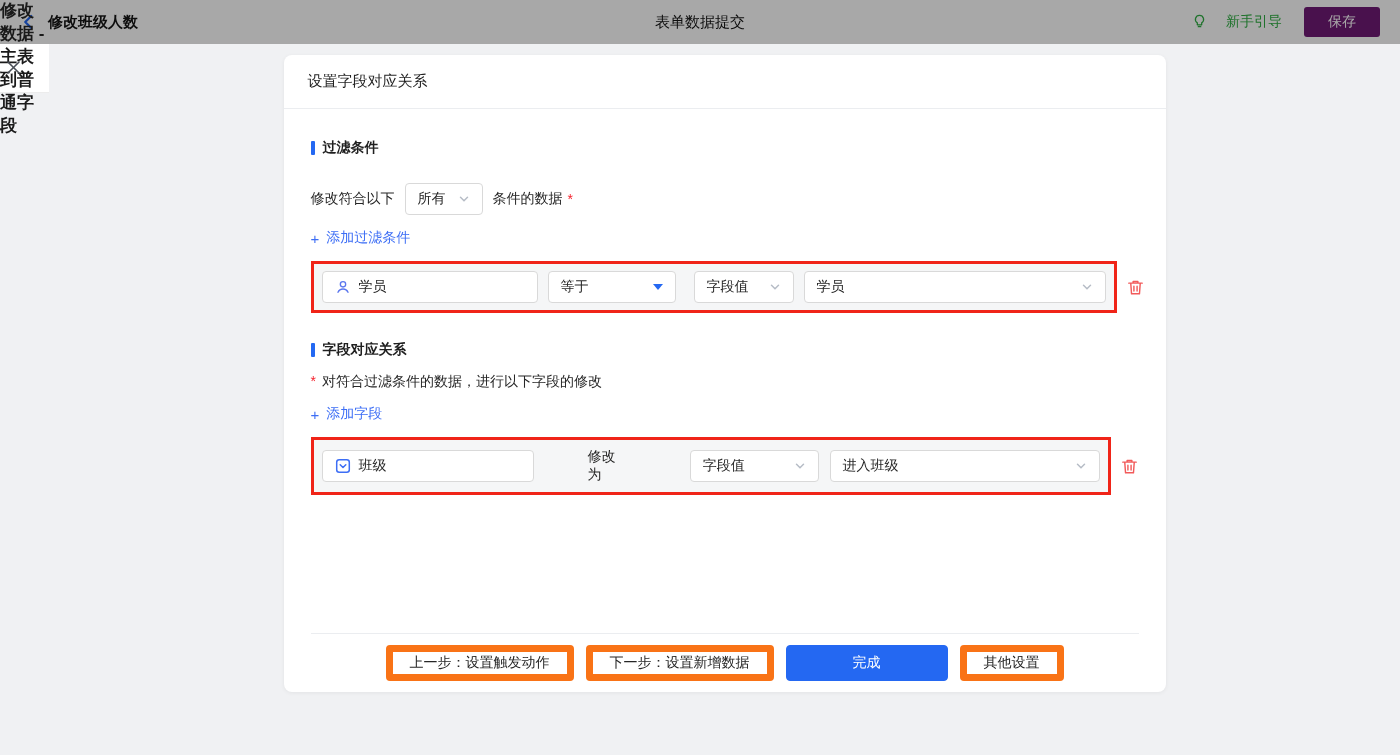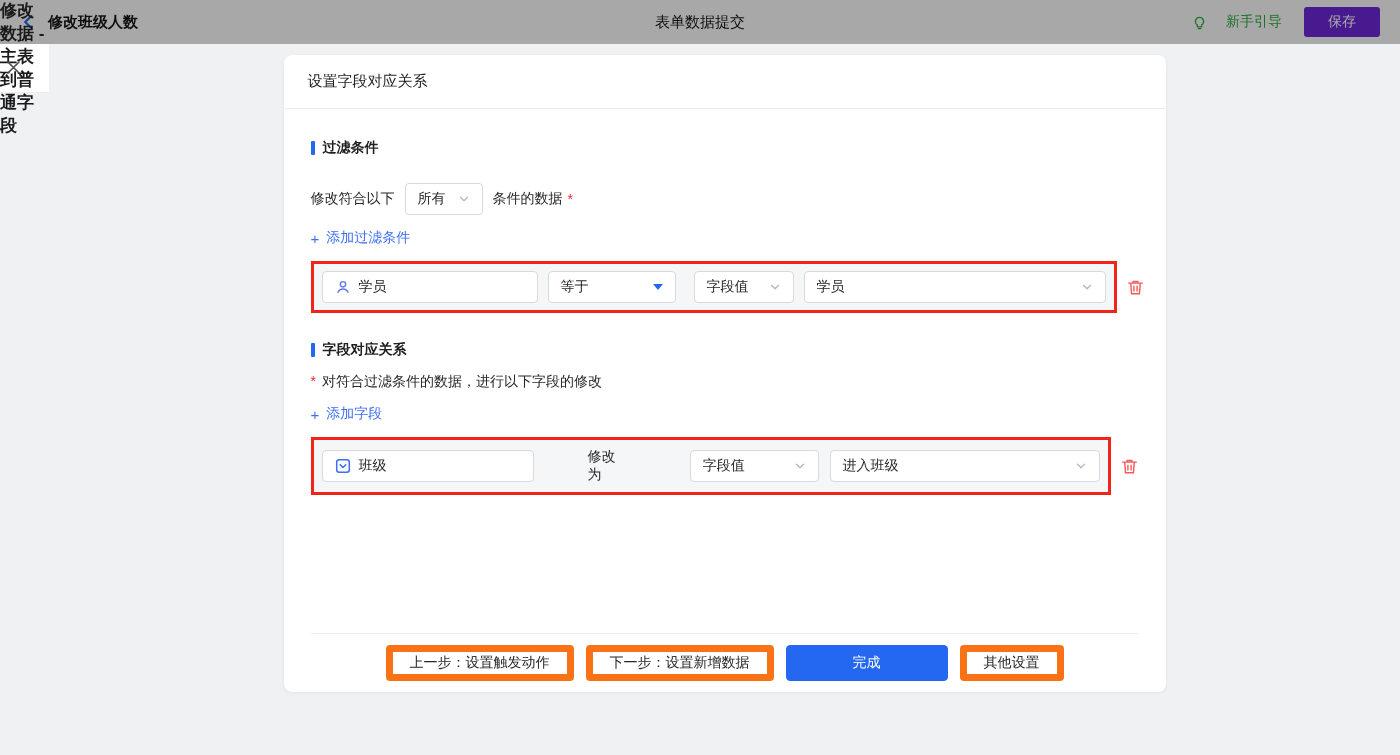--- a/index.html
+++ b/index.html
@@ -7,22 +7,22 @@
     font-family:"Liberation Sans","DejaVu Sans",sans-serif; color:#262626; background:#f0f1f3; }
 
   
   .topbar { position:relative; height:44px; background:#fff; display:flex; align-items:center; padding:0 20px; }
   .topbar::after { content:""; position:absolute; inset:0; background:rgba(0,0,0,0.34); pointer-events:none; }
   .tb-left { display:flex; align-items:center; gap:10px; }
   .tb-back { display:flex; align-items:center; cursor:pointer; }
   .tb-title-left { font-size:15px; font-weight:600; color:#141414; }
   .tb-center { position:absolute; left:50%; transform:translateX(-50%); font-size:15px; color:#141414; }
   .tb-right { margin-left:auto; display:flex; align-items:center; gap:22px; }
-  .tb-guide { display:flex; align-items:flex-end; gap:19px; color:#2fae43; font-size:14px; cursor:pointer; }
-  .tb-save { width:76px; height:30px; background:#6d28d9; color:#fff; border:none; border-radius:3px; font-size:14px; cursor:pointer; }
+  .tb-guide { display:flex; align-items:flex-start; gap:19px; color:#2fae43; font-size:14px; cursor:pointer; }
+  .tb-save { width:76px; height:30px; background:#701a75; color:#fff; border:none; border-radius:3px; font-size:14px; cursor:pointer; }
 
   
   .modal { position:absolute; left:0; top:44px; right:0; bottom:0; display:flex; flex-direction:row; background:#f0f1f3; }
   .modal-header { position:relative; height:49px; background:#fff; border-bottom:1px solid #ececec;
     display:flex; align-items:center; justify-content:center; flex:0 0 49px; }
   .modal-title { font-size:17px; font-weight:600; color:#1a1a1a; }
   .modal-close { position:absolute; right:26px; top:14px; cursor:pointer; line-height:0; }
 
   .modal-body { flex:1; display:flex; justify-content:center; padding-top:11px; }
   .card { width:882px; height:637px; background:#fff; border-radius:8px; box-shadow:0 1px 4px rgba(0,0,0,0.06);

